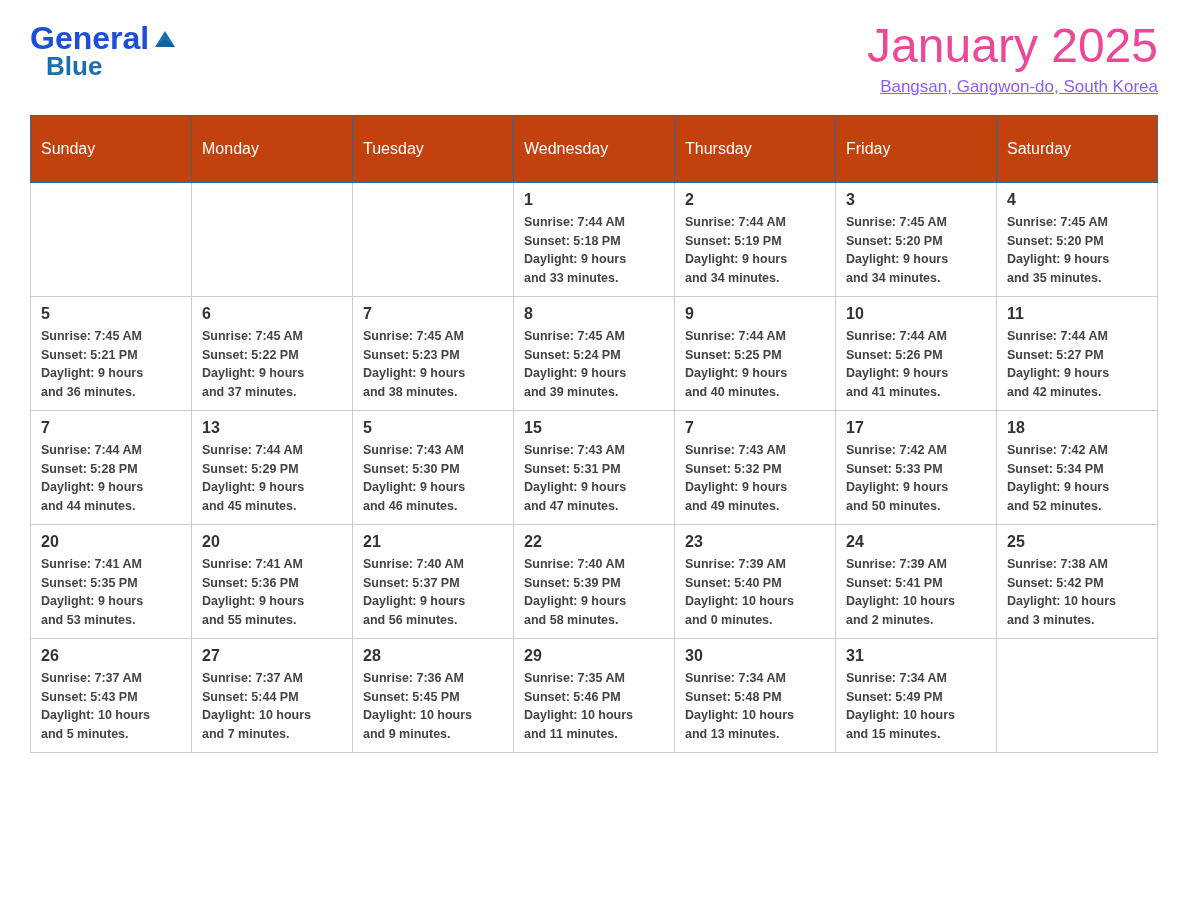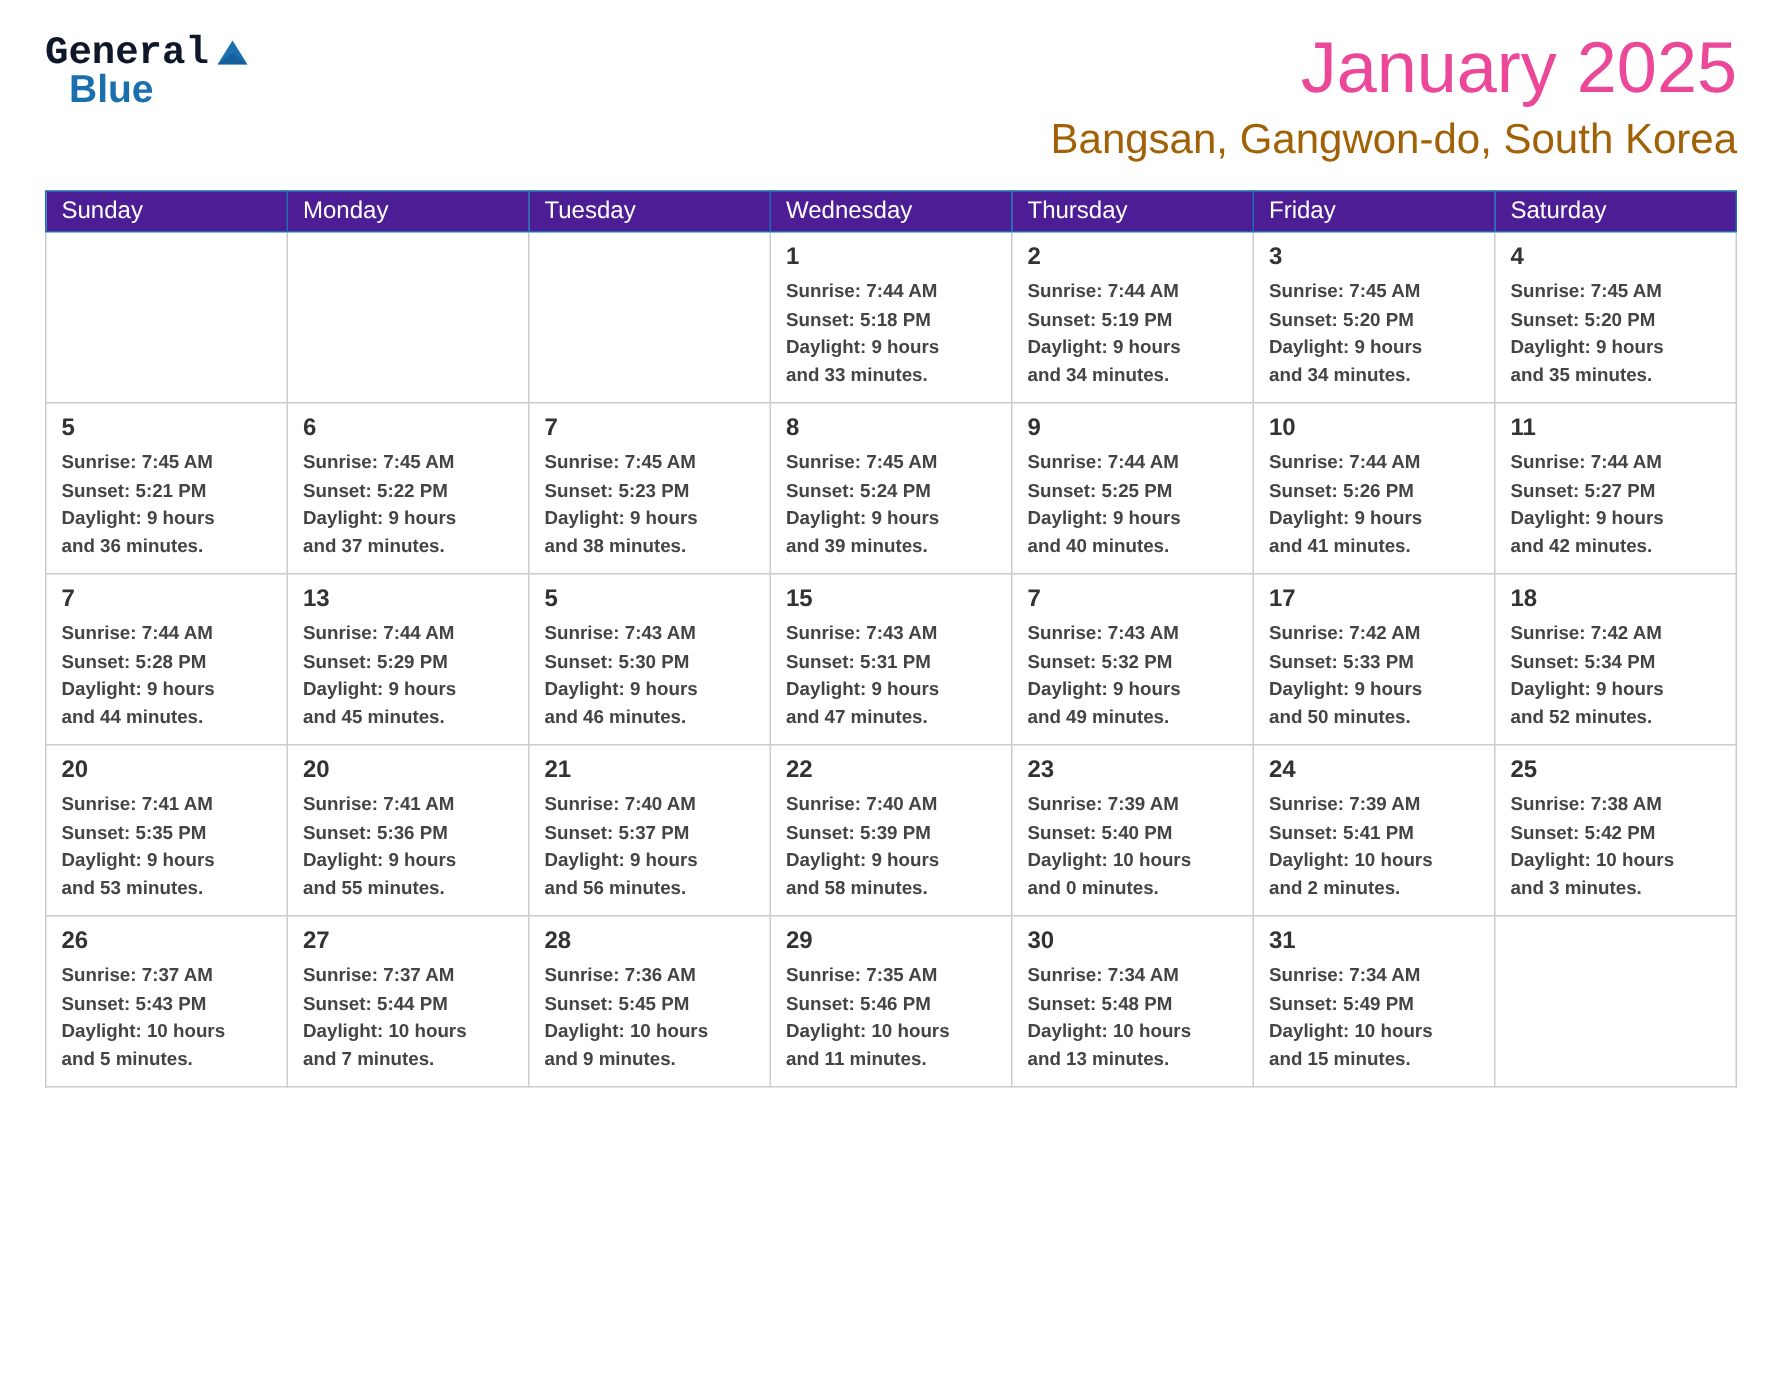--- a/index.html
+++ b/index.html
@@ -10,24 +10,23 @@
       width: 1188px;
       min-height: 918px;
     }
     .header {
       display: flex;
       justify-content: space-between;
       align-items: flex-start;
       margin-bottom: 18px;
     }
     .logo-text-general {
-      font-size: 26px;
-      font-weight: bold;
-      color: #0f172a;
-      font-family: Liberation Mono, monospace;
+      font-size: 32px;
+      font-weight: bold;
+      color: #1d4ed8;
     }
     .logo-text-blue {
       font-size: 26px;
       font-weight: bold;
       color: #1a6faf;
     }
     .logo-icon {
       width: 28px;
       height: 28px;
       margin-left: 2px;
@@ -35,35 +34,36 @@
     .title-section {
       text-align: right;
     }
     .calendar-title {
       font-size: 48px;
       font-weight: normal;
       color: #ec4899;
       line-height: 1.1;
     }
     .calendar-subtitle {
-      font-size: 28px;
-      color: #a16207;
+      font-size: 17px;
+      color: #8b5cf6;
       margin-top: 4px;
+      text-decoration: underline;
     }
     .calendar {
       width: 100%;
       border-collapse: collapse;
       border: 1px solid #ccc;
     }
     .calendar th {
-      background-color: #4c1d95;
+      background-color: #c2410c;
       color: #fff;
       font-size: 16px;
       font-weight: normal;
-      padding: 4px 10px;
+      padding: 24px 10px;
       text-align: left;
       border: 1px solid #1a6faf;
     }
     .calendar td {
       vertical-align: top;
       padding: 8px 10px;
       border: 1px solid #ccc;
       width: calc(100% / 7);
       min-height: 100px;
     }

